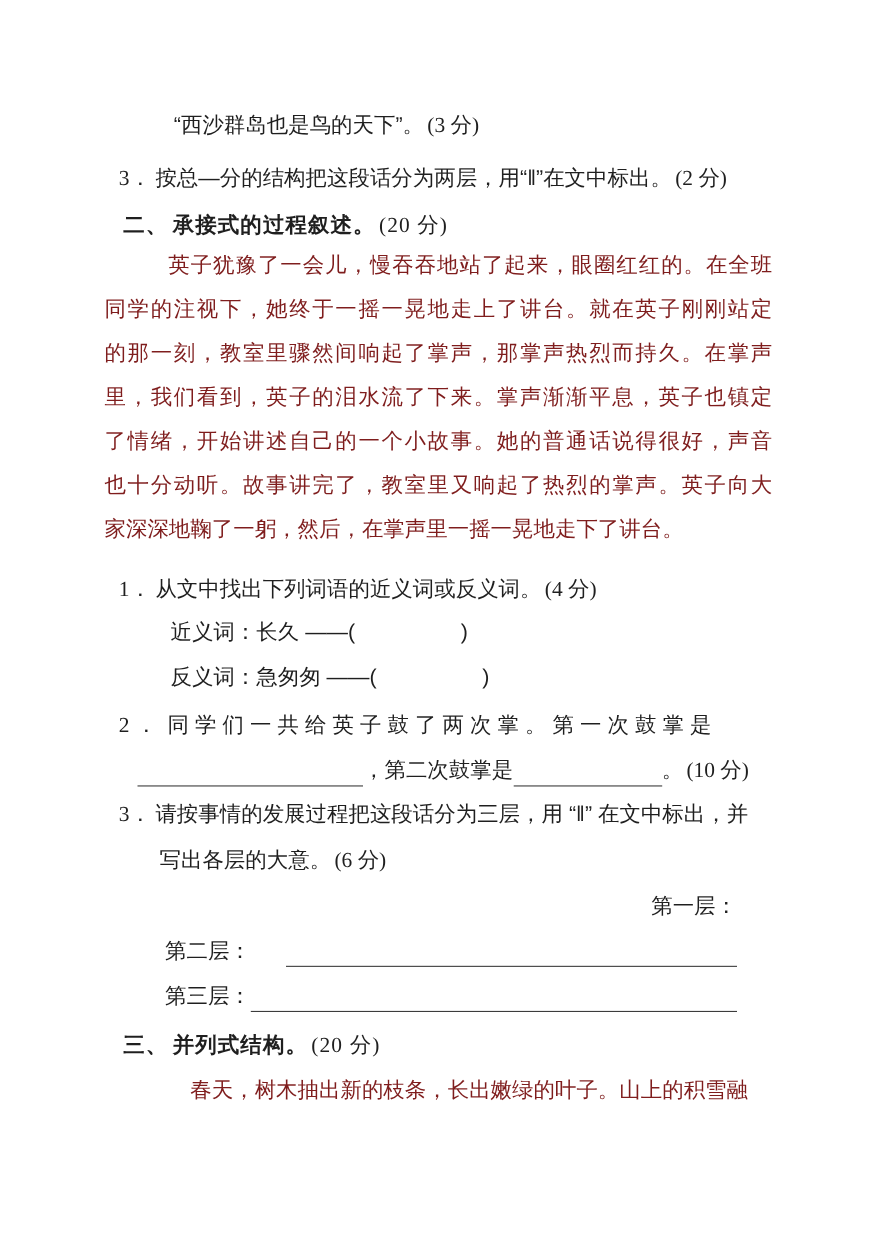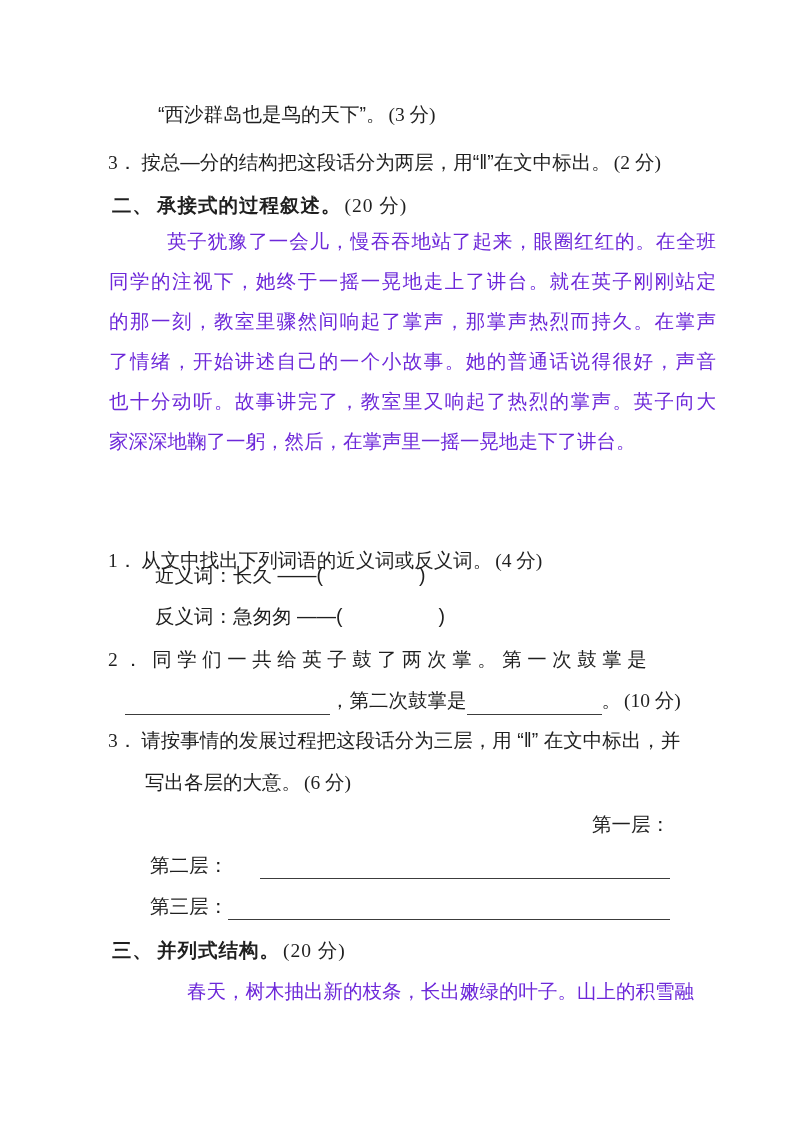--- a/index.html
+++ b/index.html
@@ -18,25 +18,25 @@
     font-family: "Liberation Serif", serif;
     font-weight: normal;
     margin-left: 3px;
   }
   .mk { font-family: "Liberation Serif", serif; margin-right: 4px; }
   .section { font-weight: bold; letter-spacing: 1px; }
   .section .mk { font-family: "Liberation Sans", sans-serif; }
   
   .passage {
     position: absolute;
-    left: 109px;
+    left: 95px;
     width: 607px;
-    font-family: Liberation Serif, serif;
+    font-family: Liberation Mono, monospace;
     font-size: 19.5px;
-    color: #6d28d9;
+    color: #7f1d1d;
   }
   .p-line {
     white-space: nowrap;
     text-align: justify;
     text-align-last: justify;
     line-height: 40px;
     height: 40px;
   }
   .p-line.indent { padding-left: 58px; }
   .p-line.last { text-align-last: left; }
@@ -73,26 +73,27 @@
   </div>
 
   <div class="line section" style="top:191px; left:112px;">
     <span class="mk">二、</span><span>承接式的过程叙述。</span><span class="score">(20 分)</span>
   </div>
 
   <div class="passage" style="top:222px;">
     <div class="p-line indent">英子犹豫了一会儿，慢吞吞地站了起来，眼圈红红的。在全班</div>
     <div class="p-line">同学的注视下，她终于一摇一晃地走上了讲台。就在英子刚刚站定</div>
     <div class="p-line">的那一刻，教室里骤然间响起了掌声，那掌声热烈而持久。在掌声</div>
+    <div class="p-line">里，我们看到，英子的泪水流了下来。掌声渐渐平息，英子也镇定</div>
     <div class="p-line">了情绪，开始讲述自己的一个小故事。她的普通话说得很好，声音</div>
     <div class="p-line">也十分动听。故事讲完了，教室里又响起了热烈的掌声。英子向大</div>
     <div class="p-line last">家深深地鞠了一躬，然后，在掌声里一摇一晃地走下了讲台。</div>
   </div>
 
-  <div class="line" style="top:546px; left:108px;">
+  <div class="line" style="top:522px; left:108px;">
     <span class="mk">1．</span><span>从文中找出下列词语的近义词或反义词。</span><span class="score">(4 分)</span>
   </div>
   <div class="line" style="top:602px; left:155px;">
     <span>反义词：急匆匆 ——(</span><span class="paren-gap" style="width:96px;"></span><span>)</span>
   </div>
   <div class="line" style="top:561px; left:155px;">
     <span>近义词：长久 ——(</span><span class="paren-gap" style="width:96px;"></span><span>)</span>
   </div>
 
   <div class="line wide" style="top:645px; left:108px;">

